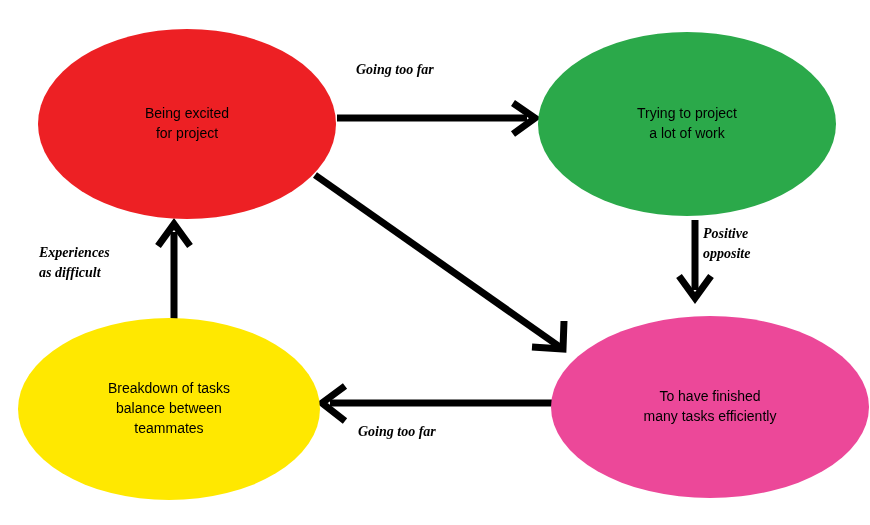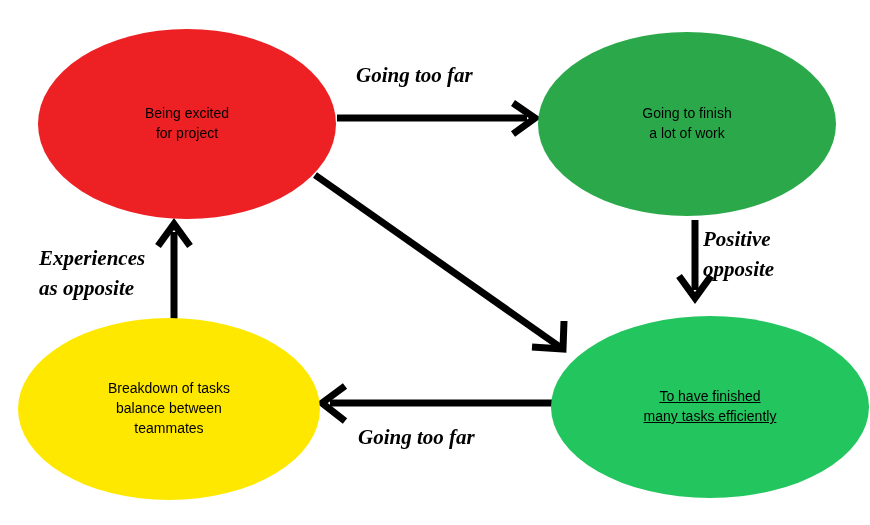--- a/index.html
+++ b/index.html
@@ -32,21 +32,21 @@
     line-height: 1.42;
     color: #000000;
     white-space: pre-line;
     padding: 0 10px;
   }
   .edge-label {
     position: absolute;
     font-family: "Liberation Serif", serif;
     font-style: italic;
     font-weight: bold;
-    font-size: 21px;
+    font-size: 14px;
     line-height: 1.45;
     color: #000000;
     white-space: pre-line;
   }
   svg.edges {
     position: absolute;
     left: 0;
     top: 0;
     width: 870px;
     height: 525px;
@@ -85,39 +85,39 @@
       <polyline points="158,246 174,224 190,246" fill="none" stroke="#000000" stroke-width="7" stroke-linecap="butt" stroke-linejoin="miter"></polyline>
     </g>
   </svg>
 
   <div class="node" style="left:38px; top:29px; width:298px; height:190px; background:#ED2024;">
     <span class="node-label">Being excited
 for project</span>
   </div>
 
   <div class="node" style="left:538px; top:32px; width:298px; height:184px; background:#2BA94A;">
-    <span class="node-label">Going to finish
+    <span class="node-label">Trying to project
 a lot of work</span>
   </div>
 
-  <div class="node" style="left:551px; top:316px; width:318px; height:182px; background:#22c55e;text-decoration:underline;">
+  <div class="node" style="left:551px; top:316px; width:318px; height:182px; background:#ec4899;">
     <span class="node-label">To have finished
 many tasks efficiently</span>
   </div>
 
   <div class="node" style="left:18px; top:318px; width:302px; height:182px; background:#FFE800;">
     <span class="node-label">Breakdown of tasks
 balance between
 teammates</span>
   </div>
 
   <div class="edge-label" style="left:356px; top:60px;">Going too far</div>
 
   <div class="edge-label" style="left:703px; top:224px;">Positive
 opposite</div>
 
 
   <div class="edge-label" style="left:358px; top:422px;">Going too far</div>
 
   <div class="edge-label" style="left:39px; top:243px;">Experiences
-as opposite</div>
+as difficult</div>
 
 </div>
 
 </body></html>

